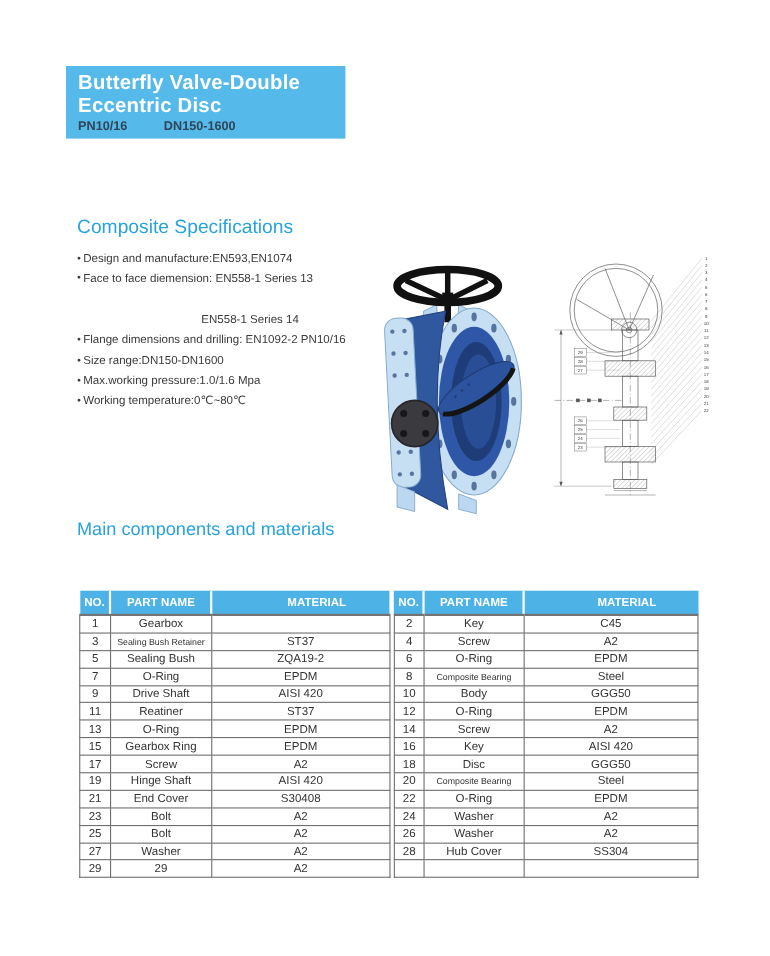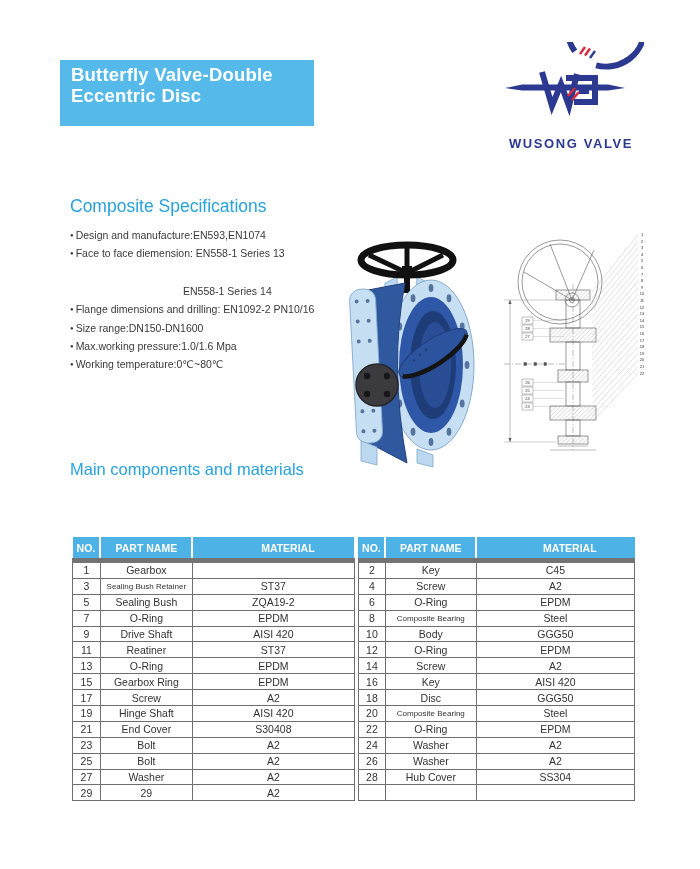--- a/index.html
+++ b/index.html
@@ -15,76 +15,60 @@
   }
   .product-title{color:#fff;font-weight:bold;font-size:18.5px;line-height:1.12;letter-spacing:.2px;}
   .product-sub{margin-top:3px;font-size:11.5px;font-weight:bold;color:#2F4558;}
   .product-sub .dn{margin-left:30px;}
   
   .logo-wrap{position:absolute;left:498px;top:42px;width:146px;text-align:center;}
   .company-name{margin-top:2px;font-size:13px;font-weight:bold;color:#2B3990;letter-spacing:1.6px;}
   
   .sec-head{position:absolute;left:70px;color:#29A3DD;font-weight:500;}
   .sec-head.h1{top:196px;font-size:17.5px;}
-  .sec-head.h2{top:460px;font-size:16.5px;}
+  .sec-head.h2{top:472px;font-size:16.5px;}
   
   .spec-list{position:absolute;left:70px;top:229px;width:300px;font-size:10.5px;color:#3A3A3A;}
   .spec-item{margin-bottom:5px;line-height:1.25;}
   .spec-item .bullet{font-size:6px;vertical-align:2px;margin-right:2px;color:#3A3A3A;}
   .spec-item .l2{padding-left:113px;margin-top:25px;}
   
   .valve-fig{position:absolute;left:333px;top:233px;width:152px;height:235px;}
   .draw-fig{position:absolute;left:496px;top:224px;width:152px;height:232px;}
   .co{font-size:4px;fill:#333;text-anchor:middle;font-family:"Liberation Sans",sans-serif;}
   
   .tbl-wrap{position:absolute;left:72px;top:537px;width:563px;display:flex;gap:3px;}
   table.half{border-collapse:collapse;table-layout:fixed;font-size:10.5px;color:#333;}
   table.half th{
     background:#4DB2E6;color:#fff;font-size:10.5px;font-weight:bold;height:21px;
-    border-right:2px solid #fff;border-bottom:5px solid #737373;padding:0;
+    border-right:2px solid #fff;border-bottom:2px solid #737373;padding:0;
   }
   table.half th:last-child{border-right:none;padding-left:28px;}
   table.half td{
     border:0.8px solid #6e6e6e;text-align:center;height:14.9px;padding:0 1px;
     overflow:hidden;white-space:nowrap;
   }
   table.half td.sm{font-size:8px;margin-top:48px;}
 </style>
 </head>
 <body>
 
 <div class="page">
 
   <div class="header-box">
     <div class="product-title">
       <div>Butterfly Valve-Double</div>
       <div>Eccentric Disc</div>
     </div>
+    <div class="product-sub">
+      <span>PN10/16</span>
+      <span class="dn">DN150-1600</span>
+    </div>
   </div>
 
-  <div class="logo-wrap">
-    <svg width="146" height="88" viewBox="0 0 146 88">
-
-      <path d="M 98.1 23.3 A 38 36 0 1 0 76.8 9.2" fill="none" stroke="#2B3990" stroke-width="6"></path>
-
-      <line x1="82" y1="12" x2="87" y2="5" stroke="#D6293A" stroke-width="2.4"></line>
-      <line x1="87" y1="13.5" x2="92" y2="6.5" stroke="#D6293A" stroke-width="2.4"></line>
-      <line x1="92" y1="16" x2="97" y2="9" stroke="#2B3990" stroke-width="2.4"></line>
-
-      <path d="M7,46 L24,42.5 H110 L127,46 L110,48.5 H24 Z" fill="#2B3990"></path>
-
-      <path d="M44,30 L54,64 L63,42 L71,64 L79,32" fill="none" stroke="#2B3990" stroke-width="6" stroke-linejoin="miter"></path>
-
-      <path d="M68,36 H97 V60 H76" fill="none" stroke="#2B3990" stroke-width="6"></path>
-      <rect x="81" y="44" width="10" height="8" fill="#2B3990"></rect>
-      <line x1="70" y1="54" x2="77" y2="46" stroke="#D6293A" stroke-width="2.6"></line>
-      <line x1="74" y1="58" x2="81" y2="50" stroke="#D6293A" stroke-width="2.6"></line>
-    </svg>
-    <div class="company-name">WUSONG VALVE</div>
-  </div>
 
   <div class="sec-head h1">Composite Specifications</div>
   <div class="spec-list">
       <div class="spec-item"><span class="bullet">●</span><span>Design and manufacture:EN593,EN1074</span></div>
       <div class="spec-item"><span class="bullet">●</span><span>Face to face diemension: EN558-1 Series 13</span><div class="l2">EN558-1 Series 14</div></div>
       <div class="spec-item"><span class="bullet">●</span><span>Flange dimensions and drilling: EN1092-2 PN10/16</span></div>
       <div class="spec-item"><span class="bullet">●</span><span>Size range:DN150-DN1600</span></div>
       <div class="spec-item"><span class="bullet">●</span><span>Max.working pressure:1.0/1.6 Mpa</span></div>
       <div class="spec-item"><span class="bullet">●</span><span>Working temperature:0℃~80℃</span></div>
     </div>

